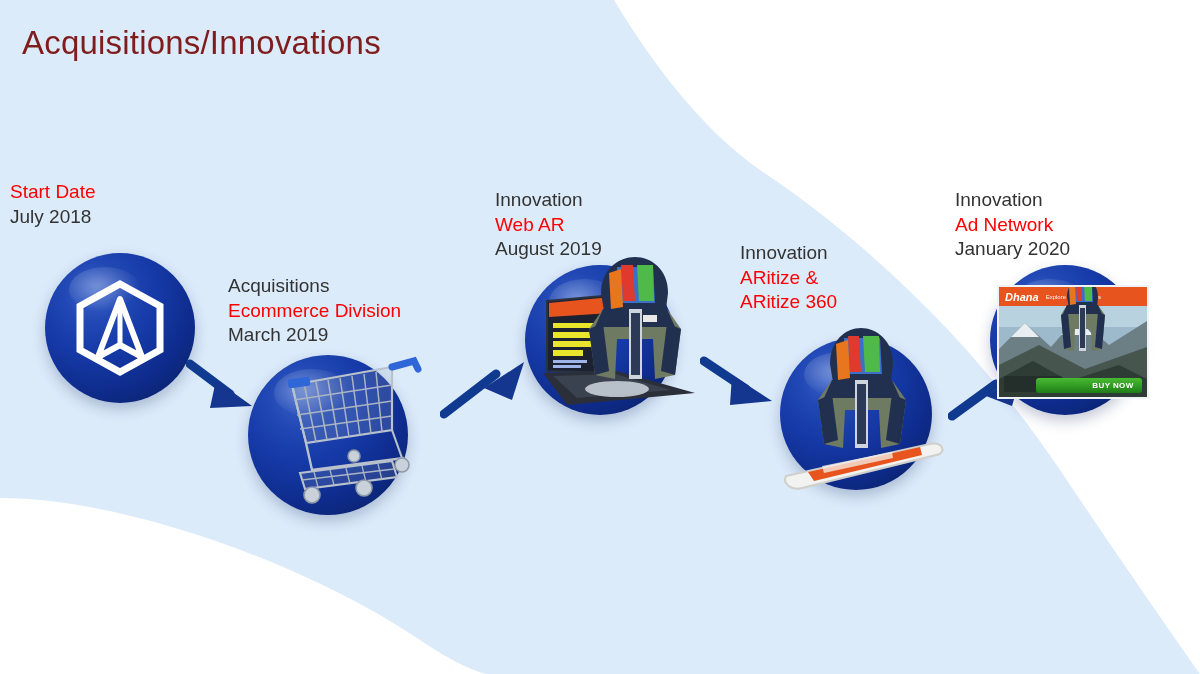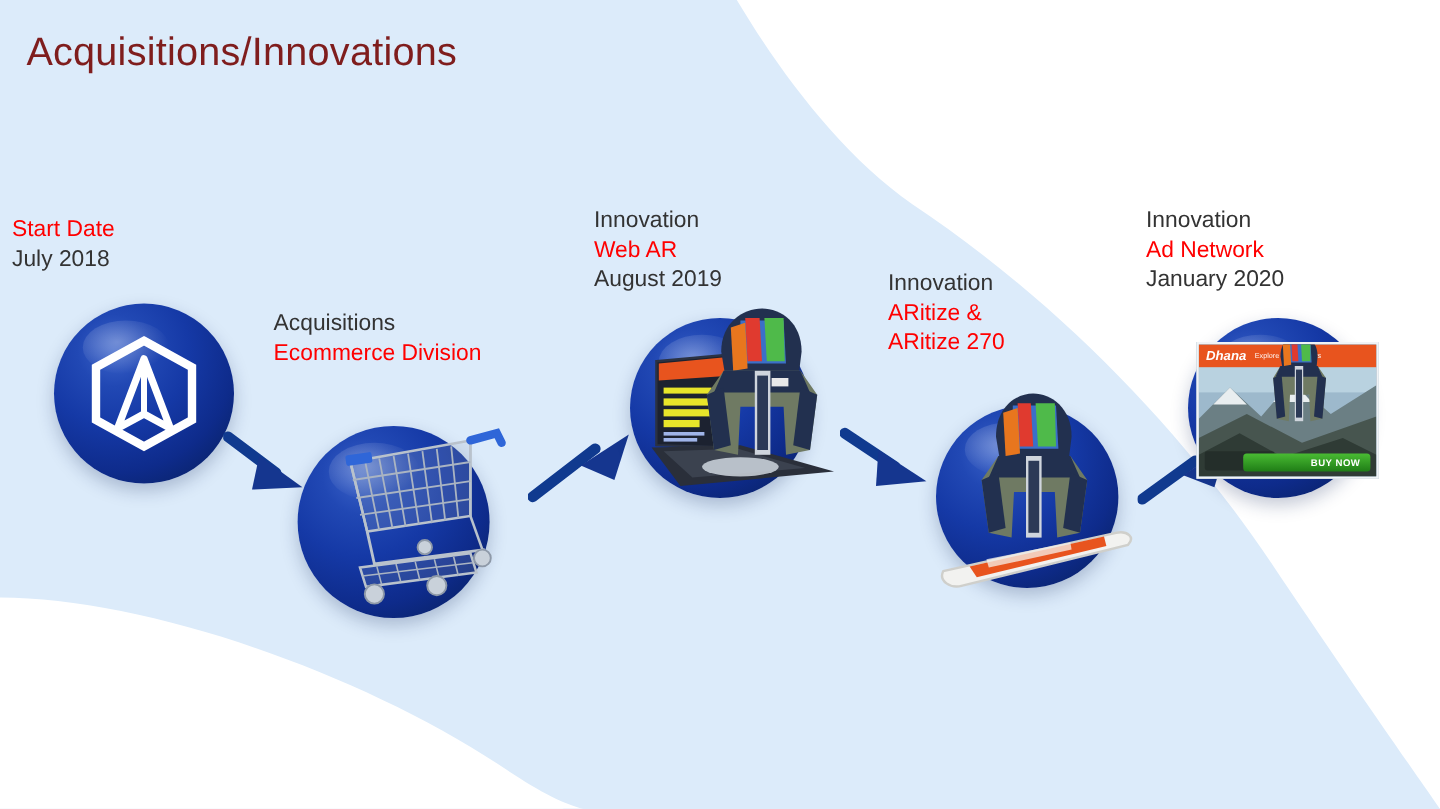--- a/index.html
+++ b/index.html
@@ -14,21 +14,21 @@
 
   
   #title{
     position:absolute;left:22px;top:24px;
     font-size:33px;color:#7f1d1d;letter-spacing:0.2px;
     white-space:nowrap;
   }
 
   
   .label{position:absolute;line-height:1.30;}
-  .l-cat{font-size:19px;color:#333333;}
+  .l-cat{font-size:19px;color:#333333;margin-top:16px;}
   .l-name{font-size:19px;color:#ff0000;}
   .l-date{font-size:19px;color:#333333;}
 
   
   .sphere{position:absolute;border-radius:50%;overflow:visible;text-align:right;}
   .ball{
     position:absolute;inset:0;border-radius:50%;
     background:
       radial-gradient(circle at 33% 26%, #3b63c9 0%, #2148b4 20%, #1539a6 42%, #0e2b8b 68%, #092268 88%, #071a50 100%);
     box-shadow:0 6px 14px rgba(20,40,90,.25);
@@ -73,20 +73,21 @@
   </div>
 
   <svg class="arrow" style="left:186px;top:358px;width:72px;height:56px;" viewBox="0 0 72 56">
     <line x1="4" y1="6" x2="44" y2="36" stroke="#103a8f" stroke-width="9" stroke-linecap="round"></line>
     <polygon points="30,22 66,48 24,50" fill="#15368f"></polygon>
   </svg>
 
   <div class="label" style="left:228px;top:258px;width:280px;">
     <div class="l-cat">Acquisitions</div>
     <div class="l-name">Ecommerce Division</div>
+    <div class="l-date">March 2019</div>
   </div>
 
   <div class="sphere" style="left:248px;top:355px;width:160px;height:160px;">
     <div class="ball"></div>
     <svg style="position:absolute;left:-6px;top:-30px;width:190px;height:190px;" viewBox="0 0 190 190">
       <g stroke="#b9c2cc" stroke-width="2.1" fill="none">
         <path d="M50,60 L150,42 L150,105 L64,118 Z" fill="rgba(160,175,195,.20)"></path>
         <path d="M50,60 L64,118"></path>
         <path d="M150,42 L150,105"></path>
         <g stroke="#aab4c2" stroke-width="1.5">
@@ -175,21 +176,21 @@
   </div>
 
   <svg class="arrow" style="left:700px;top:355px;width:80px;height:60px;" viewBox="0 0 80 60">
     <line x1="4" y1="6" x2="46" y2="34" stroke="#103a8f" stroke-width="9" stroke-linecap="round"></line>
     <polygon points="32,20 72,46 30,50" fill="#15368f"></polygon>
   </svg>
 
   <div class="label" style="left:740px;top:225px;width:250px;">
     <div class="l-cat">Innovation</div>
     <div class="l-name">ARitize &amp;</div>
-    <div class="l-name">ARitize 270</div>
+    <div class="l-name">ARitize 360</div>
   </div>
 
   <div class="sphere" style="left:780px;top:338px;width:152px;height:152px;">
     <div class="ball"></div>
     <svg style="position:absolute;left:-18px;top:-22px;width:200px;height:200px;" viewBox="0 0 200 200">
       <g>
         <path d="M68,48 C68,24 84,12 99,12 C114,12 131,24 131,48 L128,72 L72,72 Z" fill="#22304f"></path>
         <path d="M82,22 L118,22 L120,58 L82,58 Z" fill="#3b6fc9"></path>
         <path d="M86,20 L97,20 L99,56 L88,56 Z" fill="#e03a2f"></path>
         <path d="M101,20 L117,20 L118,56 L103,56 Z" fill="#4fba4a"></path>

